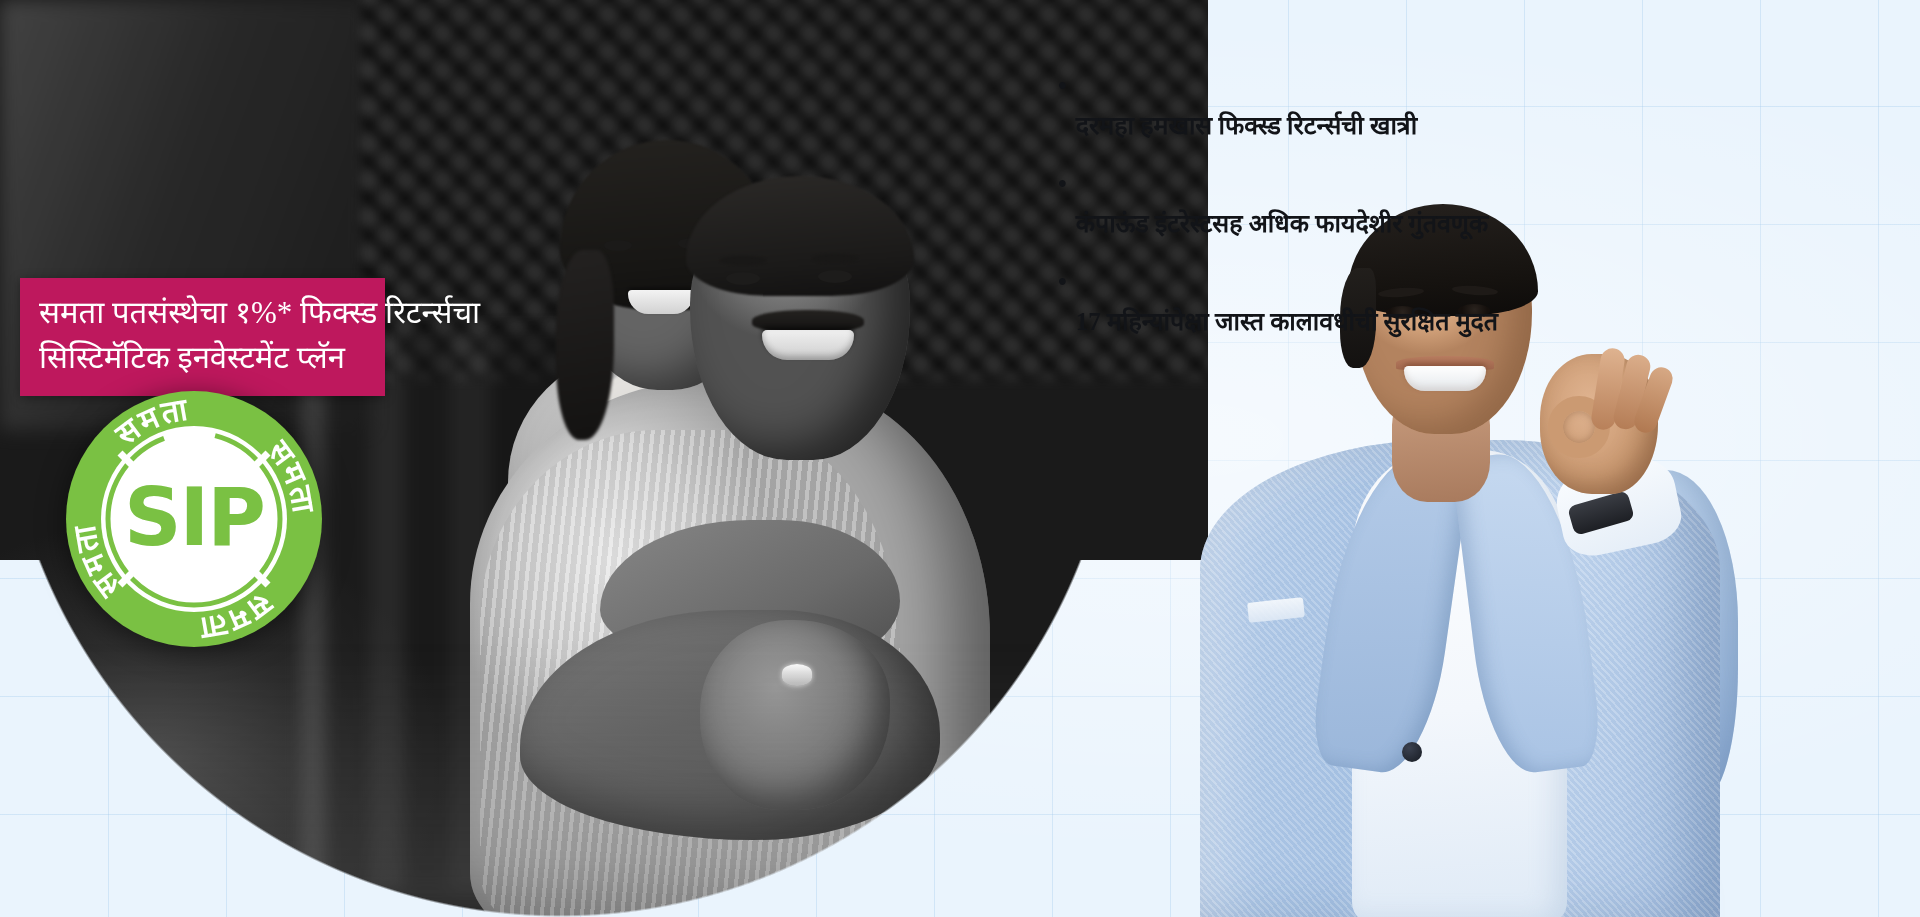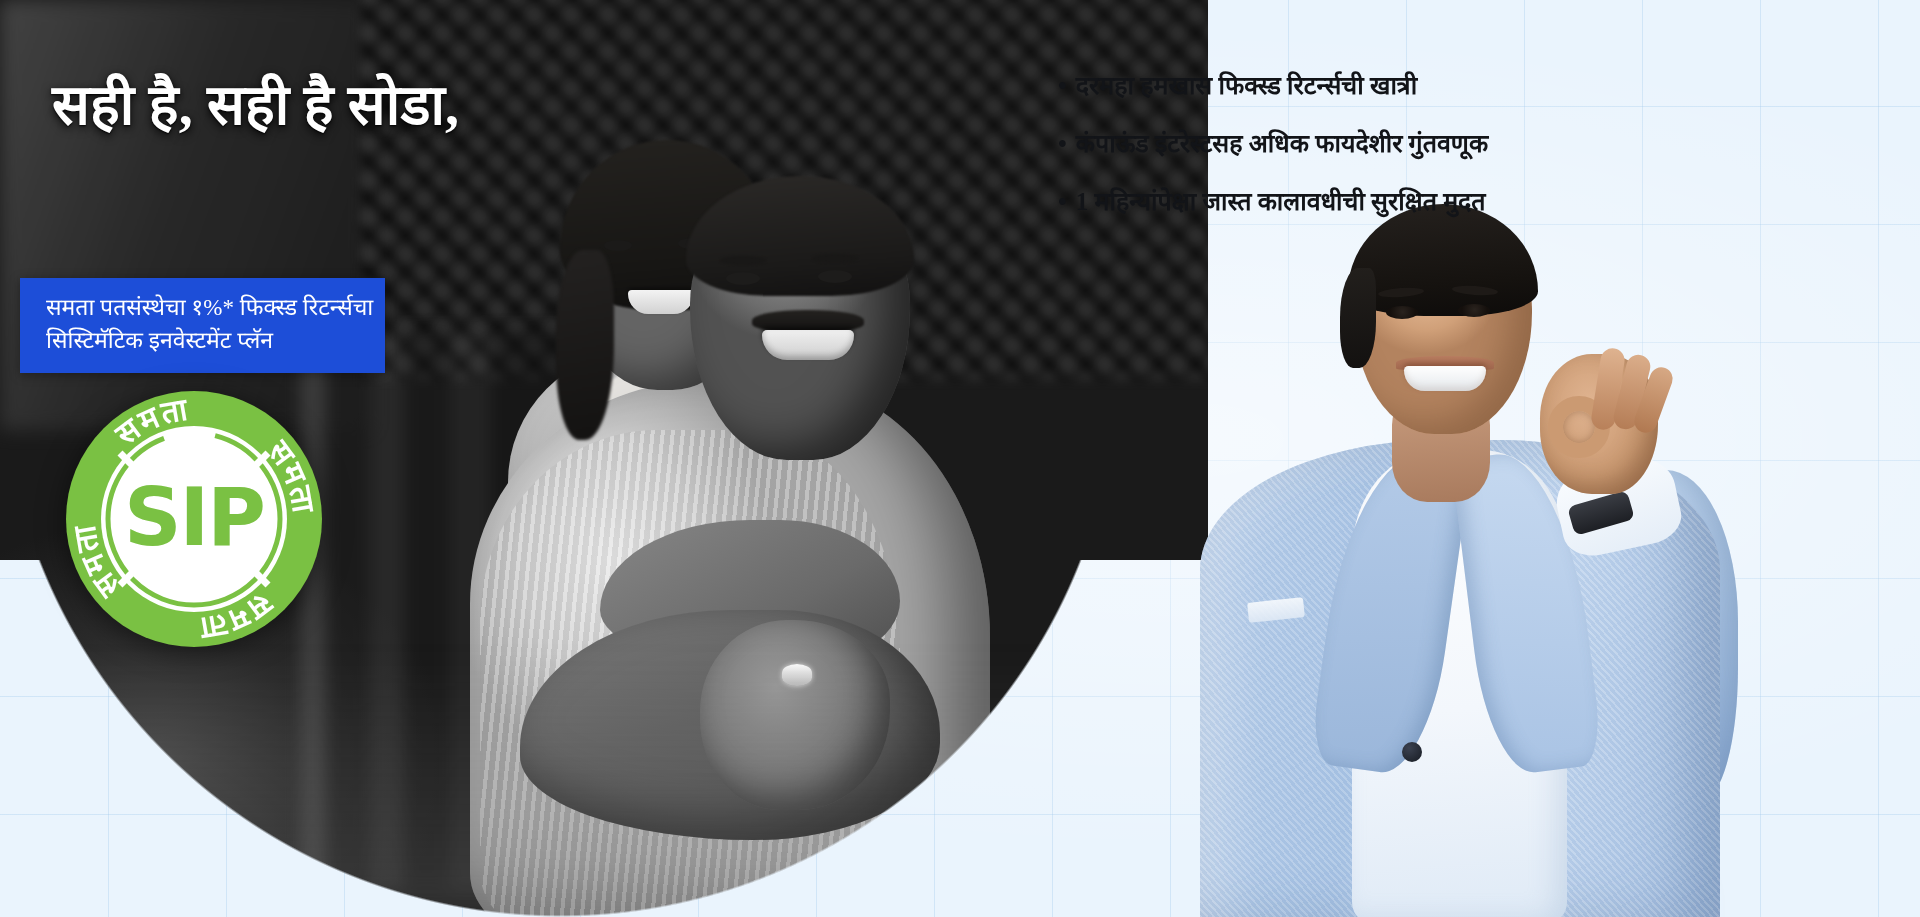--- a/index.html
+++ b/index.html
@@ -231,25 +231,25 @@
   .sip-tick {
     color:#7ac143;
     font-size:46px;
     position:relative; top:-14px; left:4px;
     text-shadow:0 2px 6px rgba(0,0,0,.7);
   }
 
   
   .green-band {
     position:absolute; left:20px; top:278px; z-index:6;
-    background:#1d4ed8;
-    padding:13px 28px 15px 26px;
+    background:#be185d;
+    padding:13px 28px 15px 19px;
     color:#ffffff;
     font-family:"Liberation Serif", serif;
-    font-size:23px;
+    font-size:31px;
     line-height:1.45;
     width:365px;
     box-shadow:0 2px 10px rgba(0,0,0,.35);
   }
   .green-band .bl1 { font-weight:400; white-space:nowrap; }
   .green-band .bl2 { font-weight:400; white-space:nowrap; }
 
   
   .stamp {
     position:absolute; left:65px; top:390px; width:258px; height:258px; z-index:6;
@@ -261,21 +261,21 @@
   .bullets {
     position:absolute; left:1058px; top:72px; z-index:7;
     font-family:"Liberation Serif", serif;
     color:#121418;
     font-size:25px;
     font-weight:700;
     line-height:1.0;
   }
   .bullet { display:flex; align-items:flex-start; margin-bottom:29px; white-space:nowrap; }
   .bullet .dot { margin-right:9px; font-size:25px; line-height:1.1; }
-  .bullet .txt { line-height:1.15; }
+  .bullet .txt { line-height:1.15;margin-top:40px; }
 
   
   .man { position:absolute; z-index:5; }
   .man-shadow{
     left:1205px; bottom:0; width:520px; height:200px;
     background:radial-gradient(ellipse at 50% 100%, rgba(120,150,180,.22), rgba(0,0,0,0) 70%);
     filter:blur(10px);
   }
   .man-jacket{
     left:1200px; top:440px; width:520px; height:500px;
@@ -442,21 +442,21 @@
     <div class="bullet">
       <span class="dot">•</span>
       <span class="txt">दरमहा हमखास फिक्स्ड रिटर्न्सची खात्री</span>
     </div>
     <div class="bullet">
       <span class="dot">•</span>
       <span class="txt">कंपाऊंड इंटरेस्टसह अधिक फायदेशीर गुंतवणूक</span>
     </div>
     <div class="bullet">
       <span class="dot">•</span>
-      <span class="txt">1 महिन्यांपेक्षा जास्त कालावधीची सुरक्षित मुदत</span>
+      <span class="txt">17 महिन्यांपेक्षा जास्त कालावधीची सुरक्षित मुदत</span>
     </div>
   </div>
 
   <div class="photo-panel">
     <div class="photo-bg"></div>
     <div class="wall-left"></div>
     <div class="wall-tex"></div>
     <div class="doorframe"></div>
 
     <div class="figure kid-body"></div>
@@ -481,21 +481,20 @@
     <div class="figure dad-brow-r"></div>
     <div class="figure dad-eye-l"></div>
     <div class="figure dad-eye-r"></div>
     <div class="figure dad-mous"></div>
     <div class="figure dad-smile"></div>
 
     <div class="floor-glow"></div>
   </div>
 
   <div class="headline">
-    <span class="ln">सही है, सही है सोडा,</span>
   </div>
 
   <div class="green-band">
     <div class="bl1">समता पतसंस्थेचा १%* फिक्स्ड रिटर्न्सचा</div>
     <div class="bl2">सिस्टिमॅटिक इनवेस्टमेंट प्लॅन</div>
   </div>
 
   <div class="stamp">
     <svg viewBox="0 0 258 258" xmlns="http://www.w3.org/2000/svg" aria-hidden="true">
       <defs>

